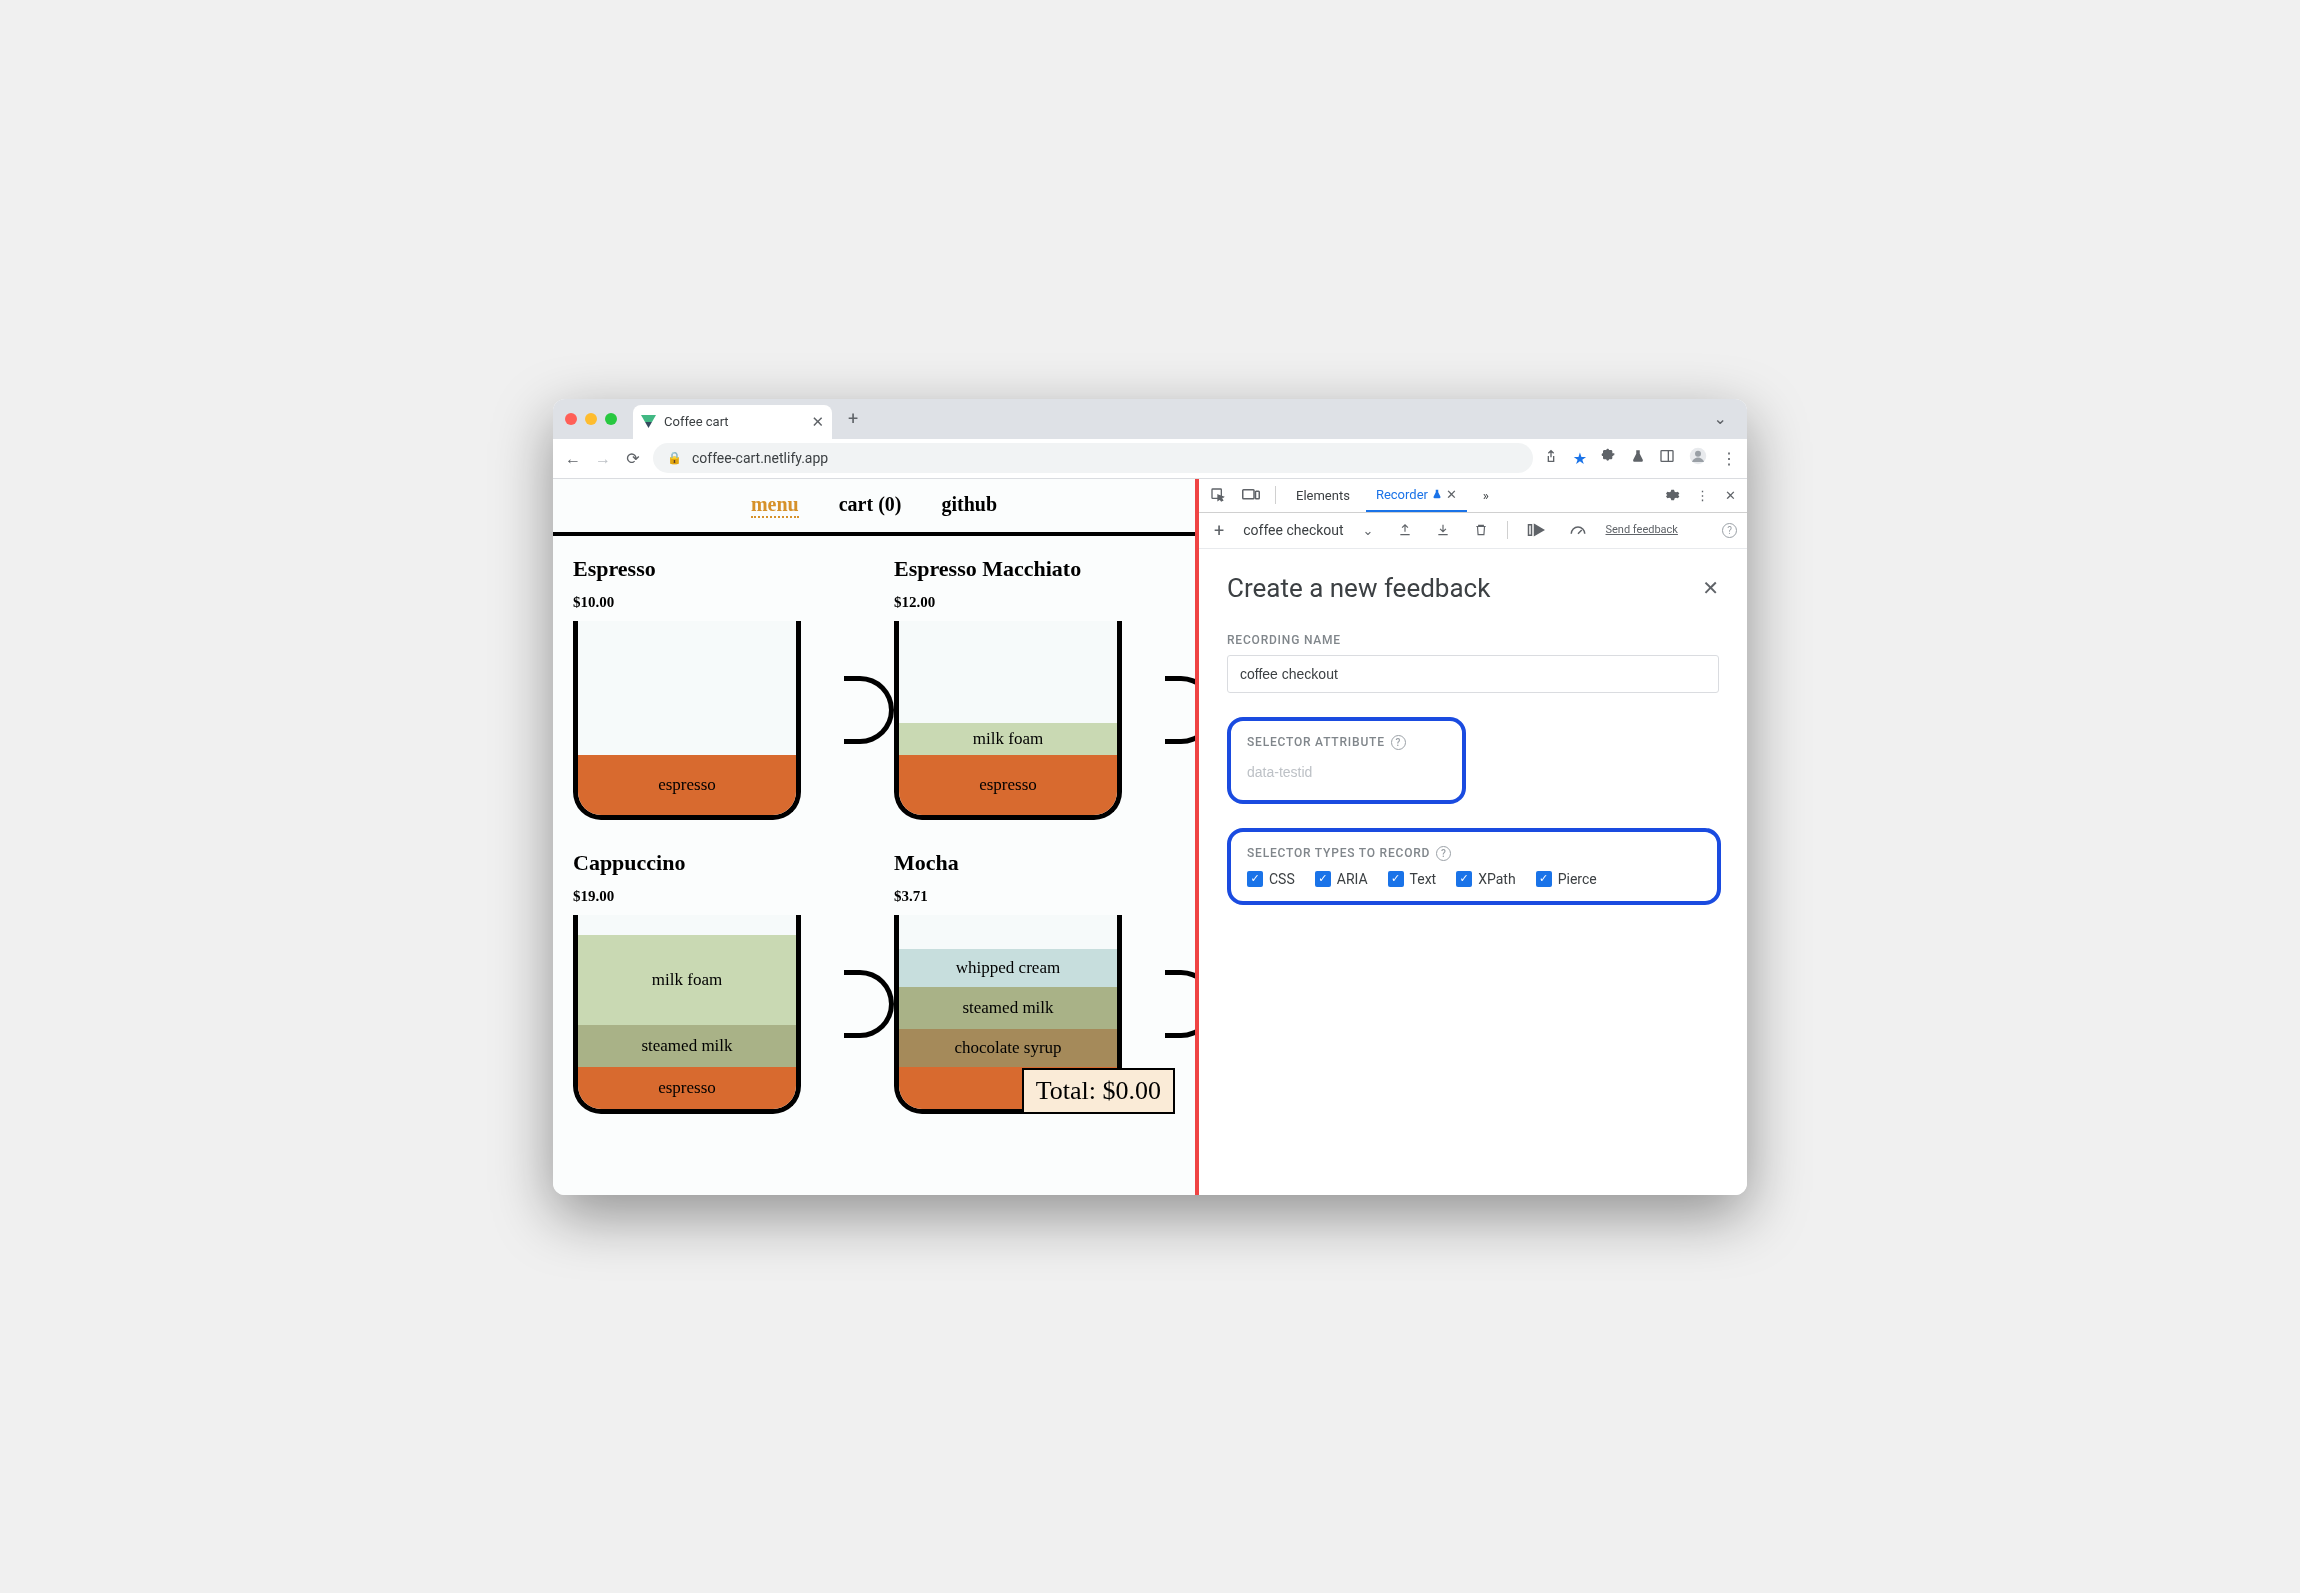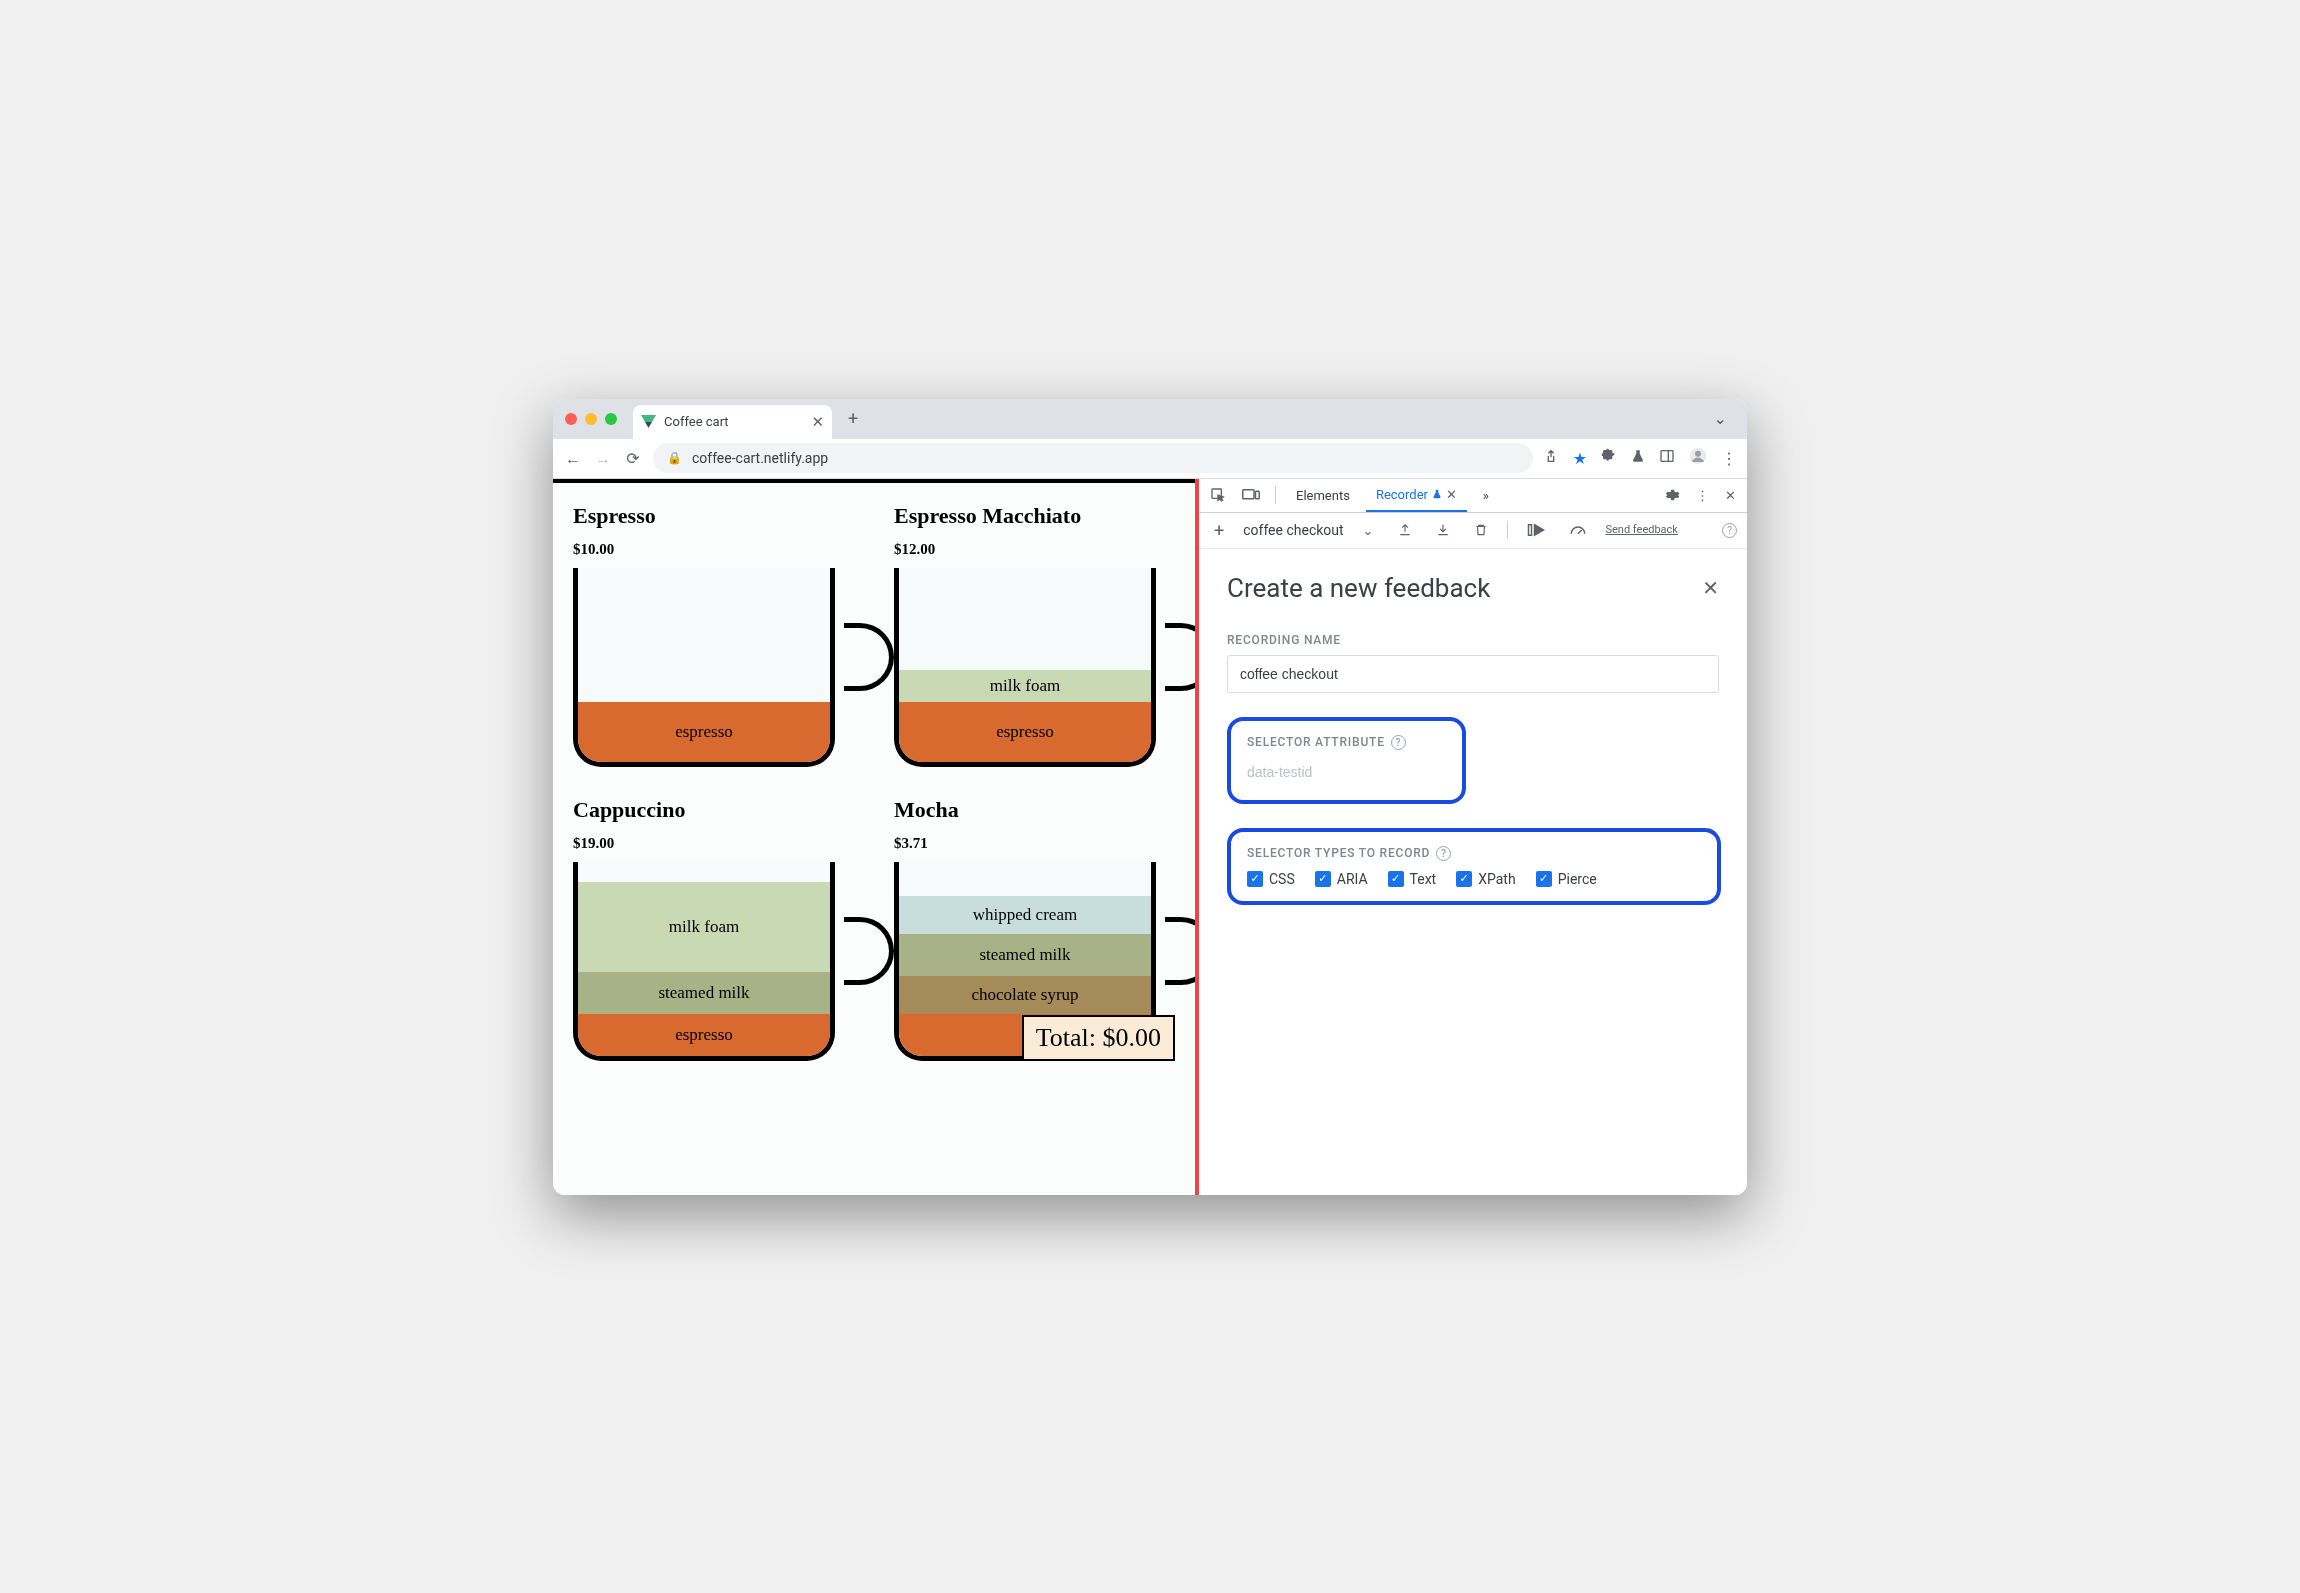--- a/index.html
+++ b/index.html
@@ -107,21 +107,21 @@
   padding: 20px;
   display: grid;
   grid-template-columns: 1fr 1fr;
   gap: 30px 40px;
   position: relative;
 }
 .product h2 { font-family: Georgia, serif; font-size: 22px; font-weight: bold; }
 .product .price { font-family: Georgia, serif; font-weight: bold; font-size: 15px; margin-top: 12px; }
 .cup-wrap { position: relative; margin-top: 10px; }
 .cup {
-  width: 262px;
+  width: 228px;
   height: 199px;
   border: 5px solid #000;
   border-top: none;
   border-radius: 0 0 28px 28px;
   display: flex;
   flex-direction: column;
   justify-content: flex-end;
   overflow: hidden;
   background: #f6fafa;
   position: relative;
@@ -316,20 +316,25 @@
             </svg>
         </span>
         <span>⋮</span>
       </div>
     </div>
   </div>
 
   <div class="content-split">
 
     <div class="page-side">
+      <div class="page-nav">
+        <a class="active">menu</a>
+        <a>cart (0)</a>
+        <a>github</a>
+      </div>
       <div class="page-main">
 
         <div class="product">
           <h2>Espresso</h2>
           <div class="price">$10.00</div>
           <div class="cup-wrap">
             <div class="cup">
               <div class="layer espresso-l">espresso</div>
             </div>
             <div class="handle"></div>

